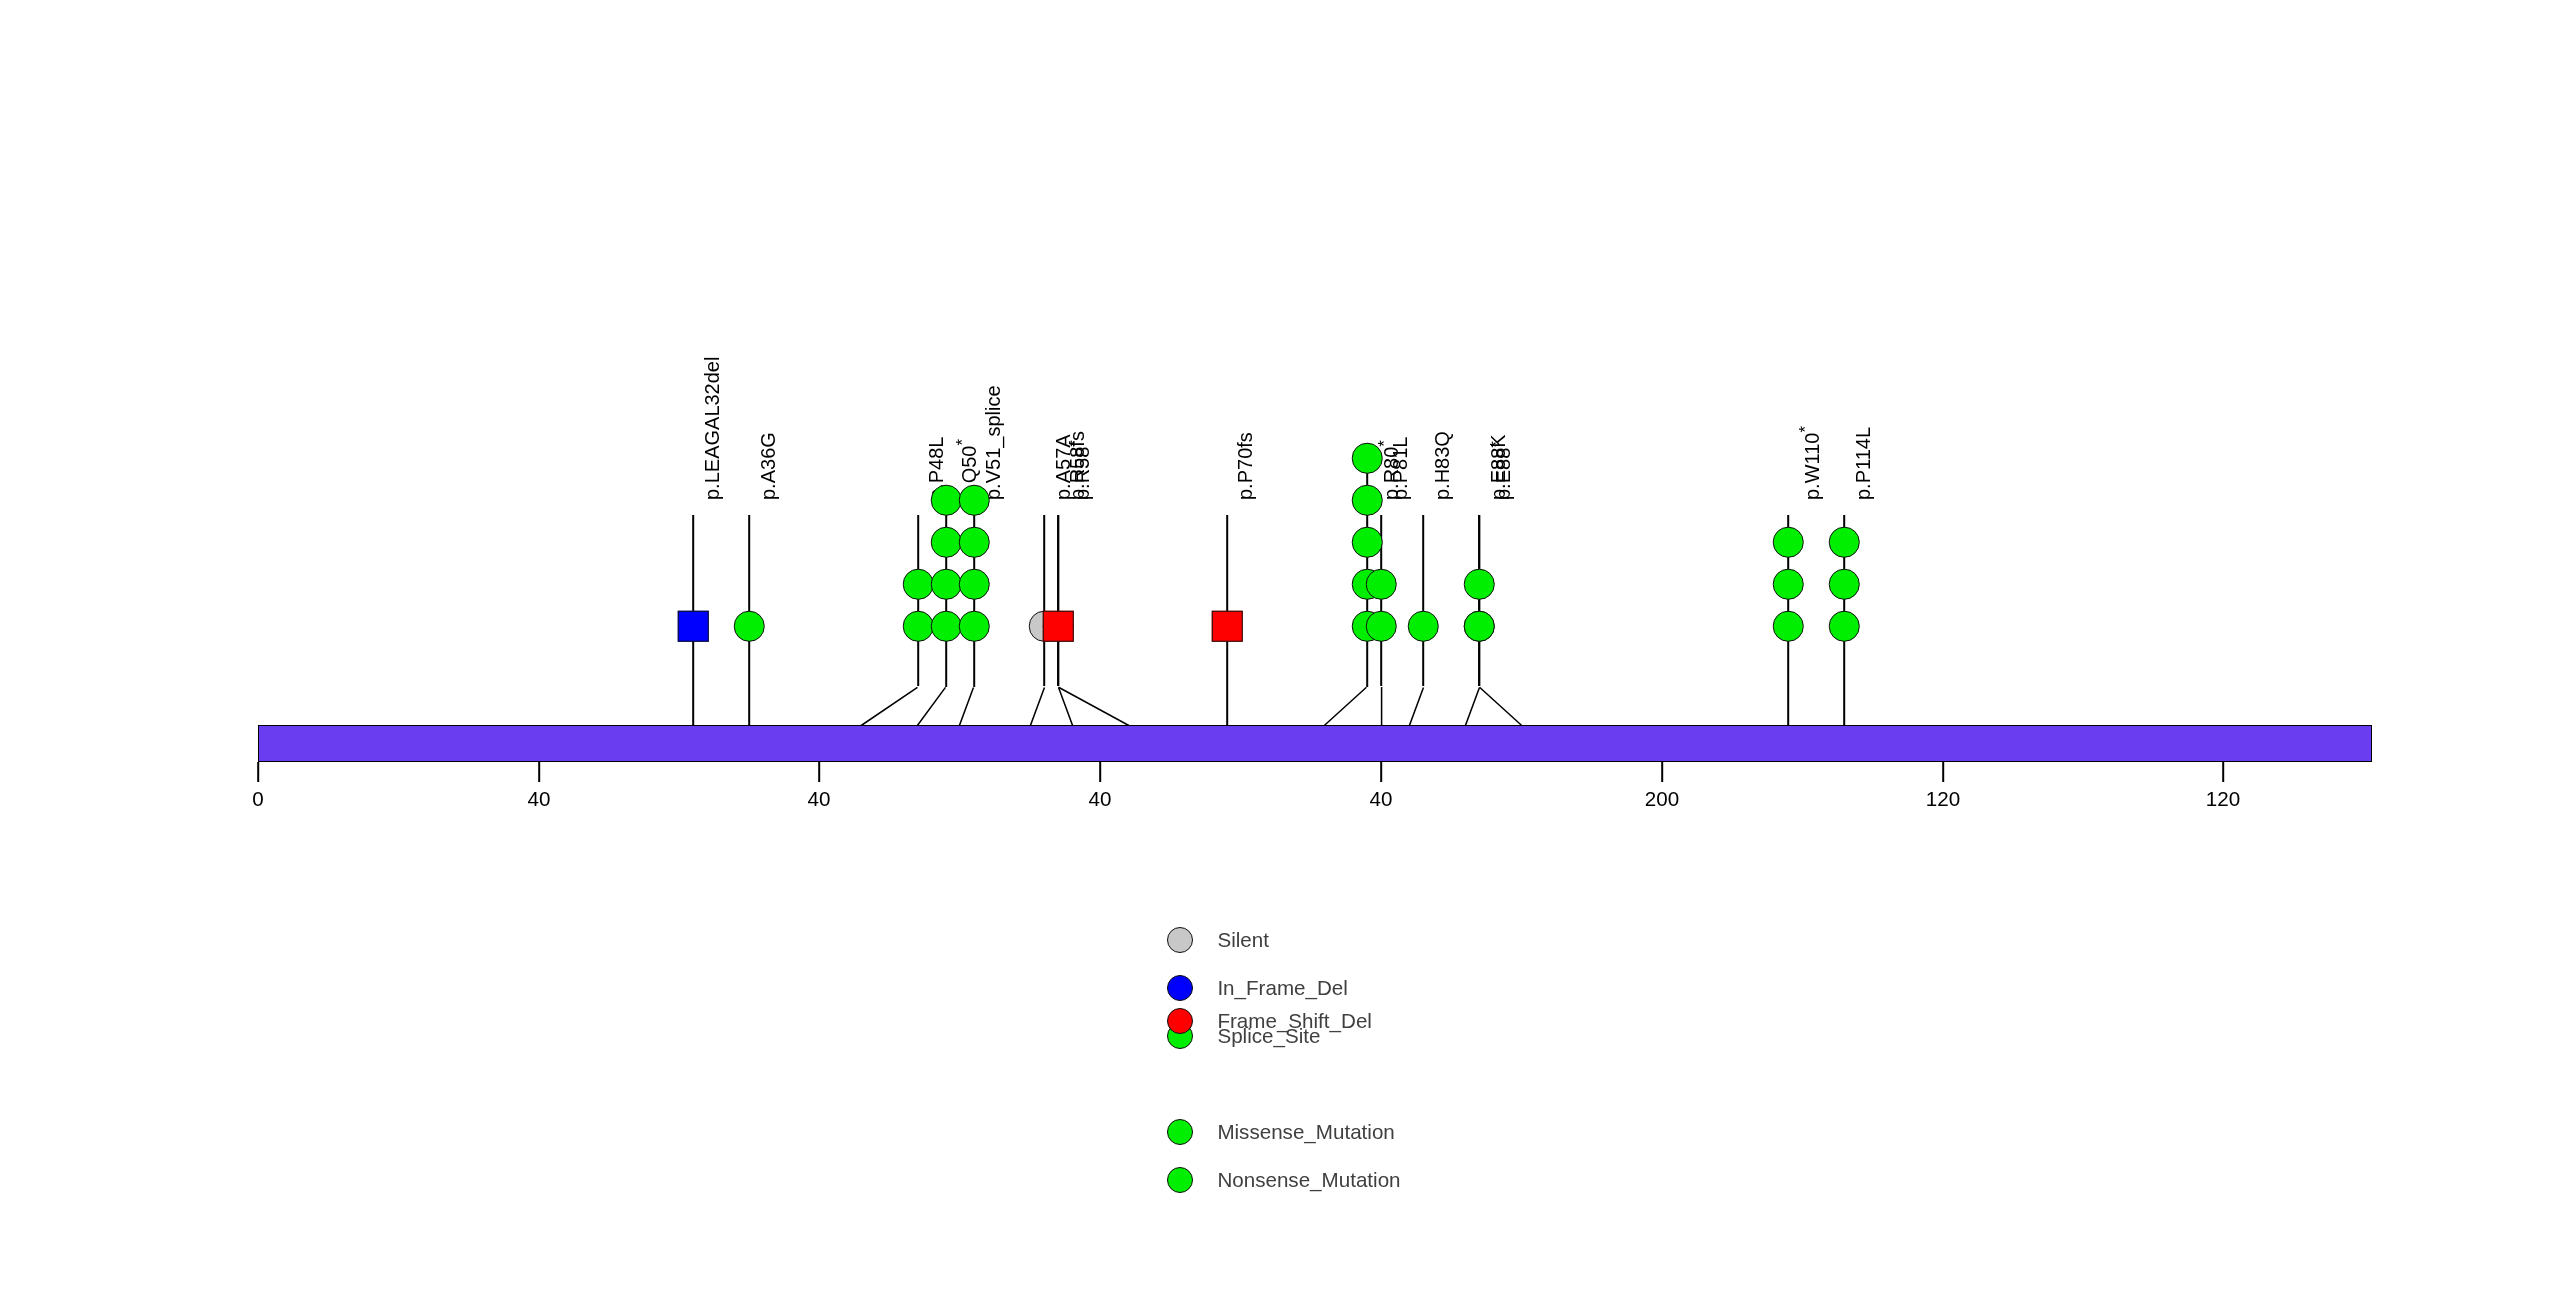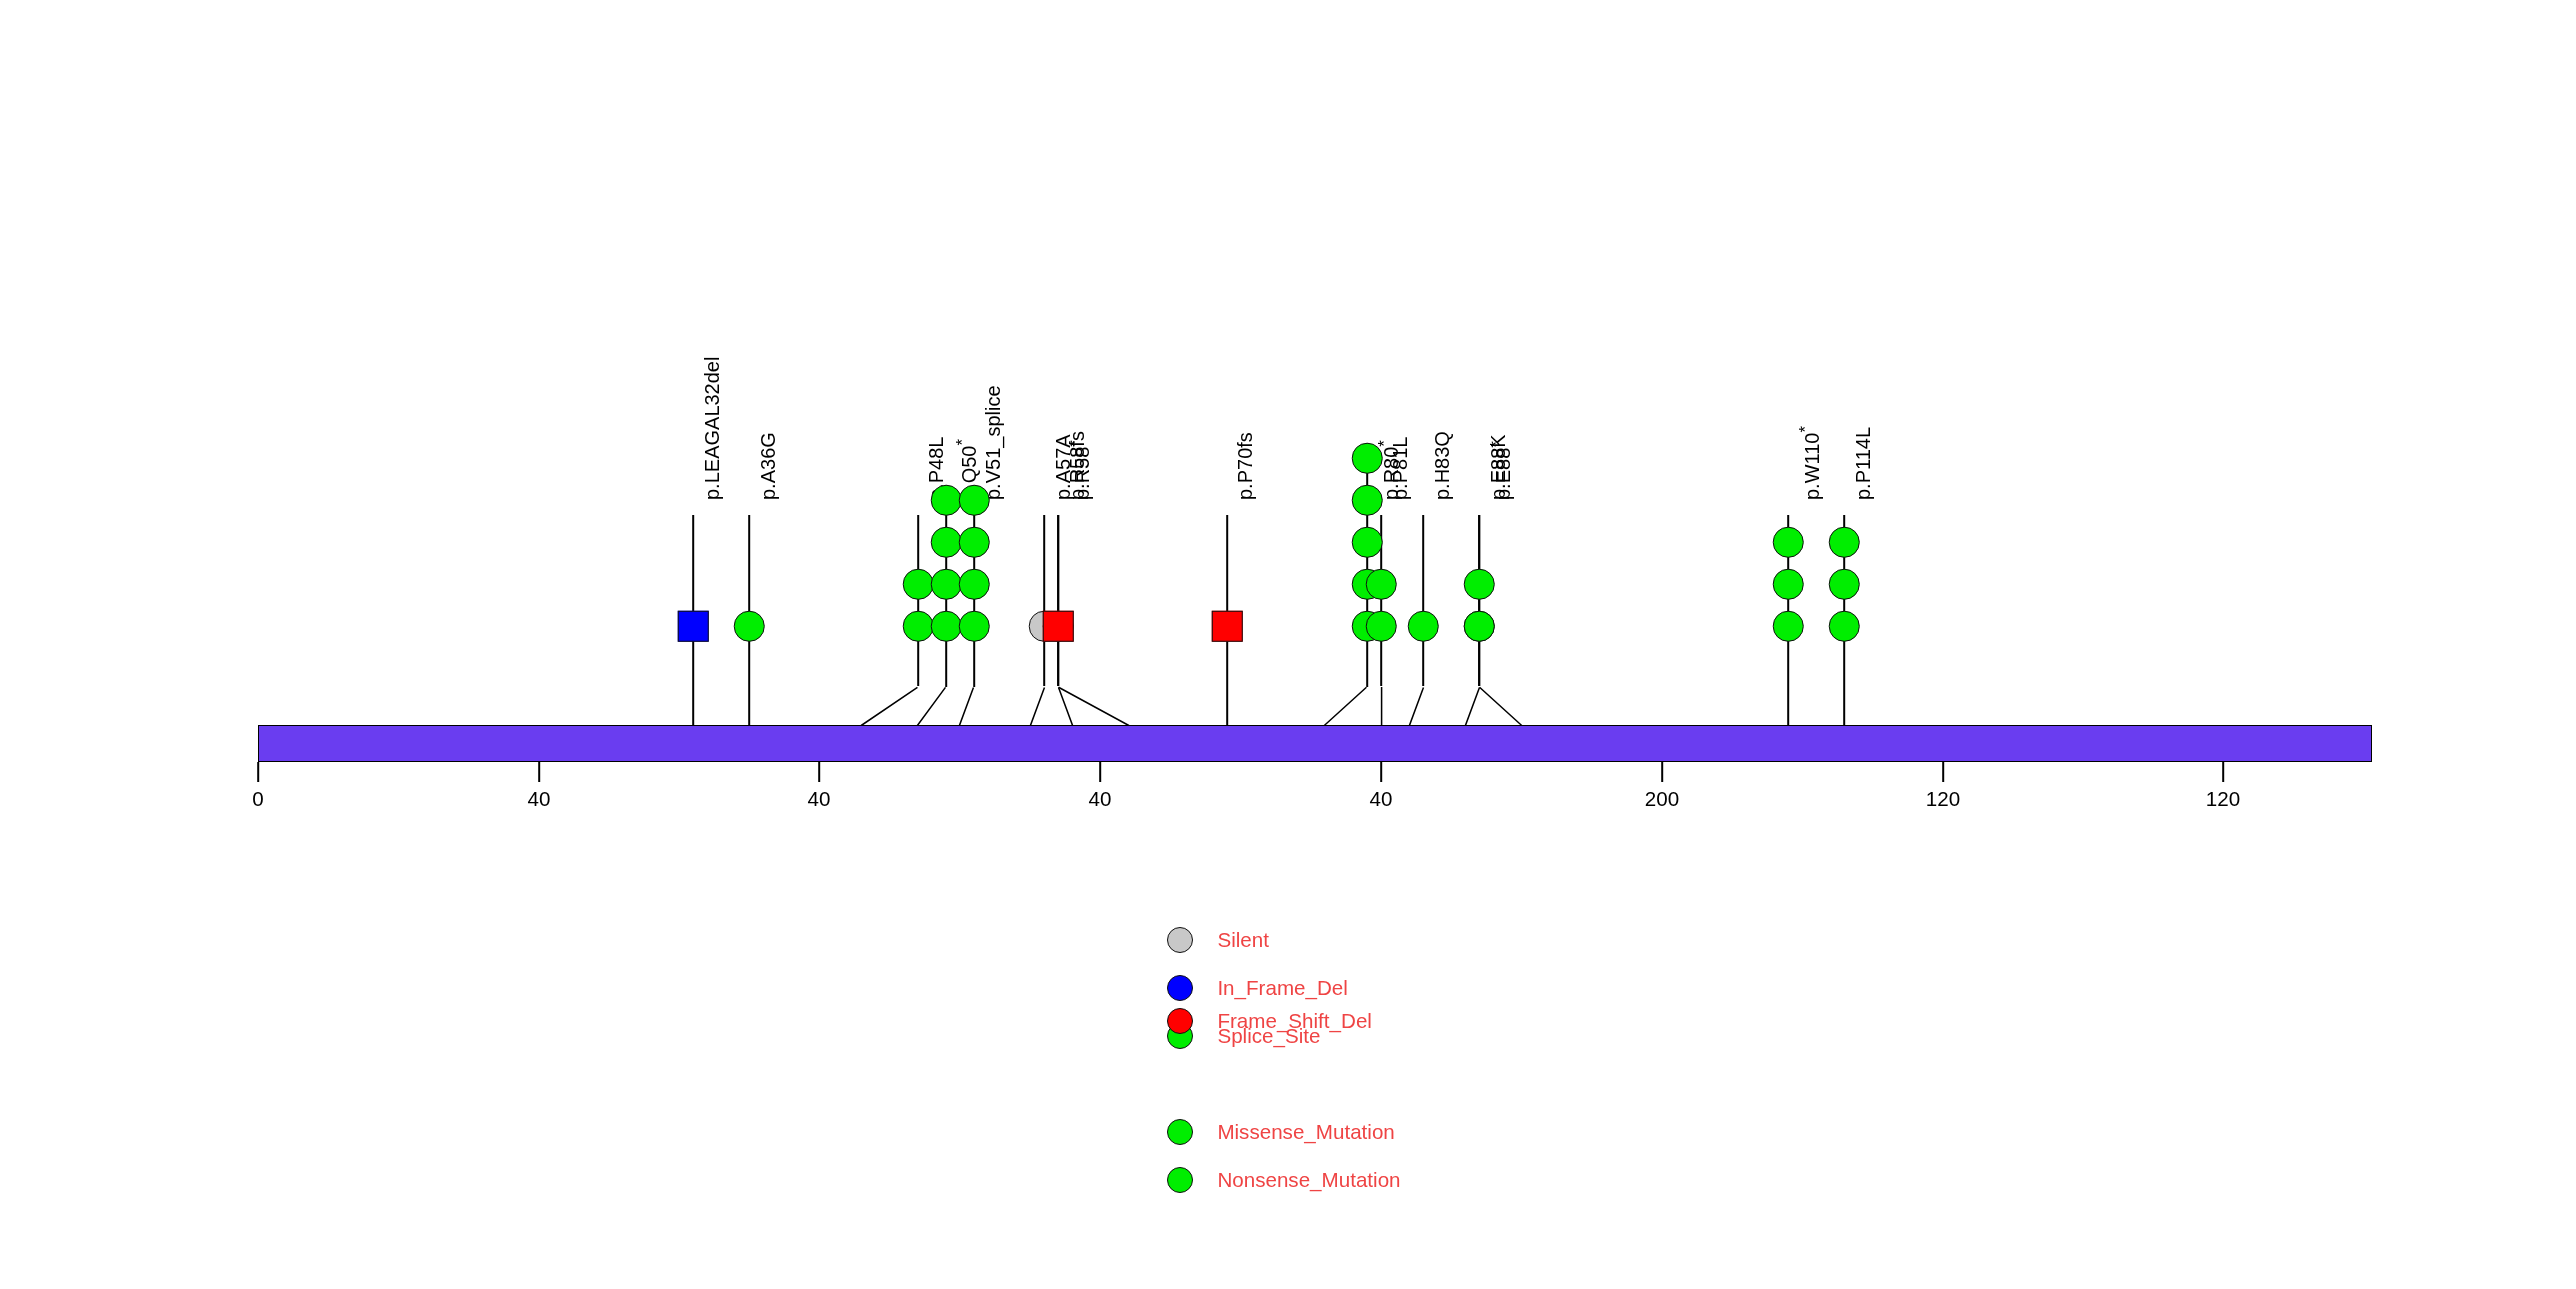--- a/index.html
+++ b/index.html
@@ -17,21 +17,21 @@
   .mlabel{position:absolute;white-space:nowrap;font-size:20px;color:#000;
           transform-origin:0 0;transform:rotate(-90deg);letter-spacing:0px;}
 
   .domainbar{position:absolute;background:#6A3DF0;border:1.5px solid #000;box-sizing:border-box;}
   .tick{position:absolute;width:1.5px;height:20px;background:#000;transform:translateX(-0.8px);}
   .ticklabel{position:absolute;font-size:20.6px;color:#000;transform:translateX(-50%);}
 
   .legend{position:absolute;}
   .legend-row{position:absolute;display:flex;align-items:center;}
   .legend-swatch{width:26px;height:26px;border-radius:50%;border:1.1px solid #101010;box-sizing:border-box;}
-  .legend-text{font-size:20.6px;color:#ef4444;margin-left:24.4px;white-space:nowrap;}
+  .legend-text{font-size:20.6px;color:#404040;margin-left:24.4px;white-space:nowrap;}
   sup.star{font-size:0.85em;vertical-align:super;}
 </style>
 </head>
 <body>
 
 <div id="plot">
 
   <div id="labels-layer">
       <div class="mlabel" style="left: 701px; top: 500px;">p.LEAGAL32del</div>
       <div class="mlabel" style="left: 757px; top: 500px;">p.A36G</div>

